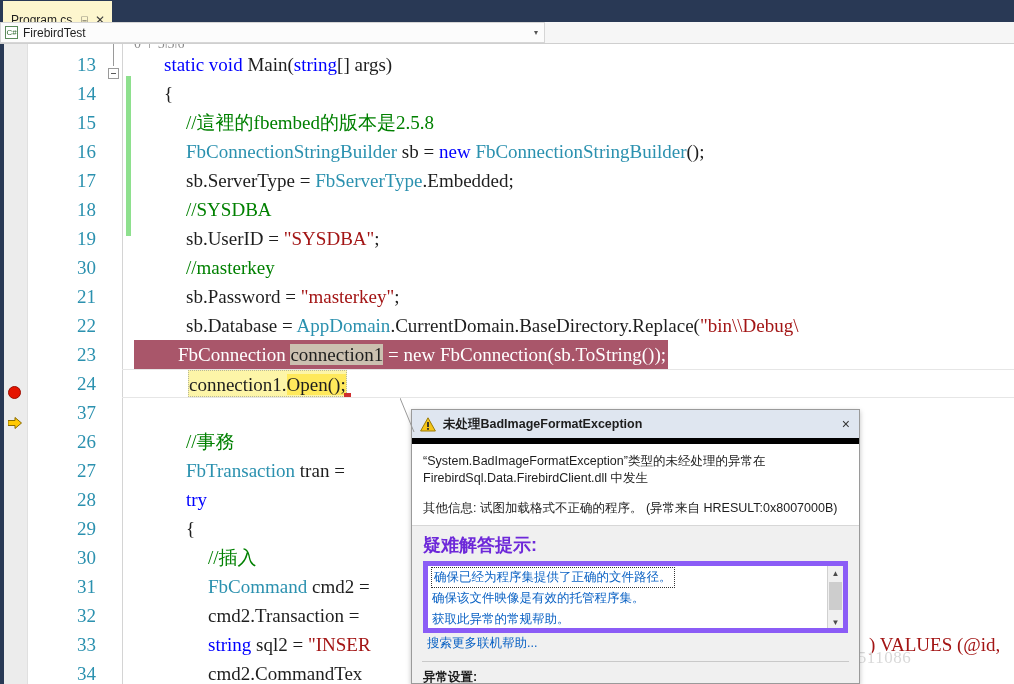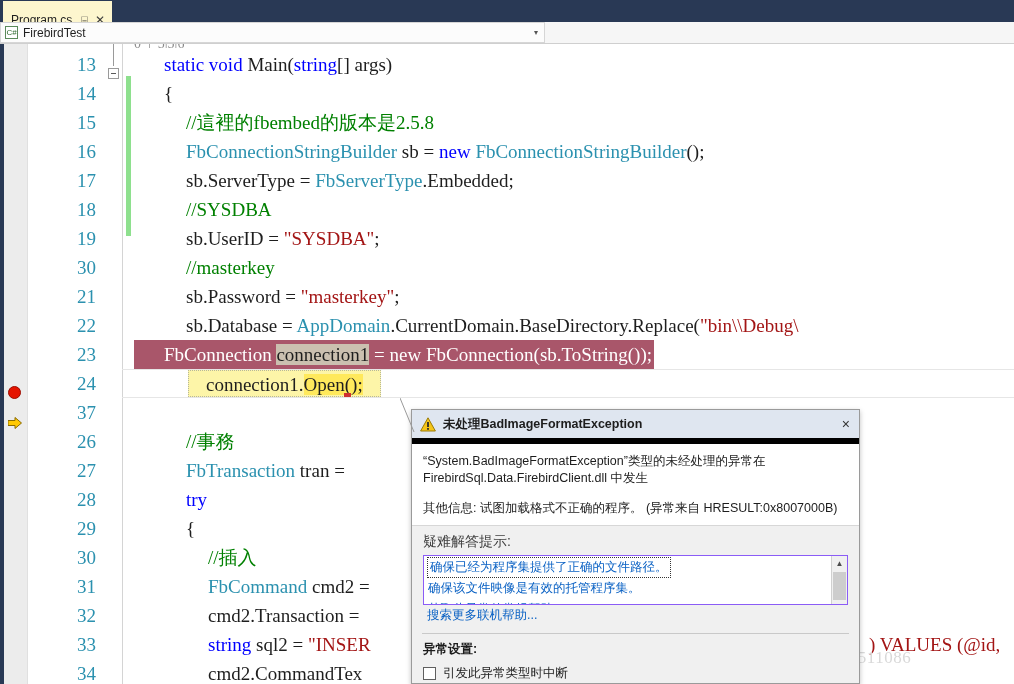--- a/index.html
+++ b/index.html
@@ -237,21 +237,21 @@
 
   
   #bp-line {
     position: absolute;
     left: 0; top: 0;
     height: 29px;
     line-height: 29px;
     background: #a9566a;
     white-space: pre;
     color: #ffffff;
-    padding-left: 30px;
+    padding-left: 44px;
     padding-right: 2px;
     box-sizing: border-box;
   }
   #bp-line .sel-word {
     background: #cbc0b0;
     color: #1e1e1e;
   }
   
   #cur-row {
     position: absolute;
@@ -266,21 +266,21 @@
     position: absolute;
     left: 54px;
     height: 27px;
     line-height: 27px;
     top: 1px;
     background: #fdf5a8;
     white-space: pre;
     color: #1e1e1e;
     border: 1px dotted #b7b79a;
     box-sizing: border-box;
-    padding: 0 17px;
+    padding: 0 0;
   }
   #cur-line .hl-open {
     background: #ffe95c;
   }
   .redsq {
     position: absolute;
     width: 7px; height: 4px;
     background: #d03030;
   }
 
@@ -366,30 +366,30 @@
   #exc-hr {
     height: 1px;
     background: #d7d7d7;
     margin: 0;
   }
   #tips-wrap {
     padding: 7px 11px 7px 11px;
     background: #f0f0f0;
   }
   #tips-title {
-    font-size: 14px;
-    font-weight: normal;
-    color: #404040;
+    font-size: 18px;
+    font-weight: bold;
+    color: #6d28d9;
     margin-bottom: 4px;
   }
   #tips-list {
     background: #ffffff;
-    border: 1px solid #8b5cf6;
-    box-sizing: border-box;
-    height: 50px;
+    border: 5px solid #8b5cf6;
+    box-sizing: border-box;
+    height: 72px;
     position: relative;
     overflow: hidden;
   }
   .tip-link {
     font-size: 12.5px;
     color: #0b62c4;
     line-height: 21px;
     padding-left: 4px;
     white-space: nowrap;
     display: block;

